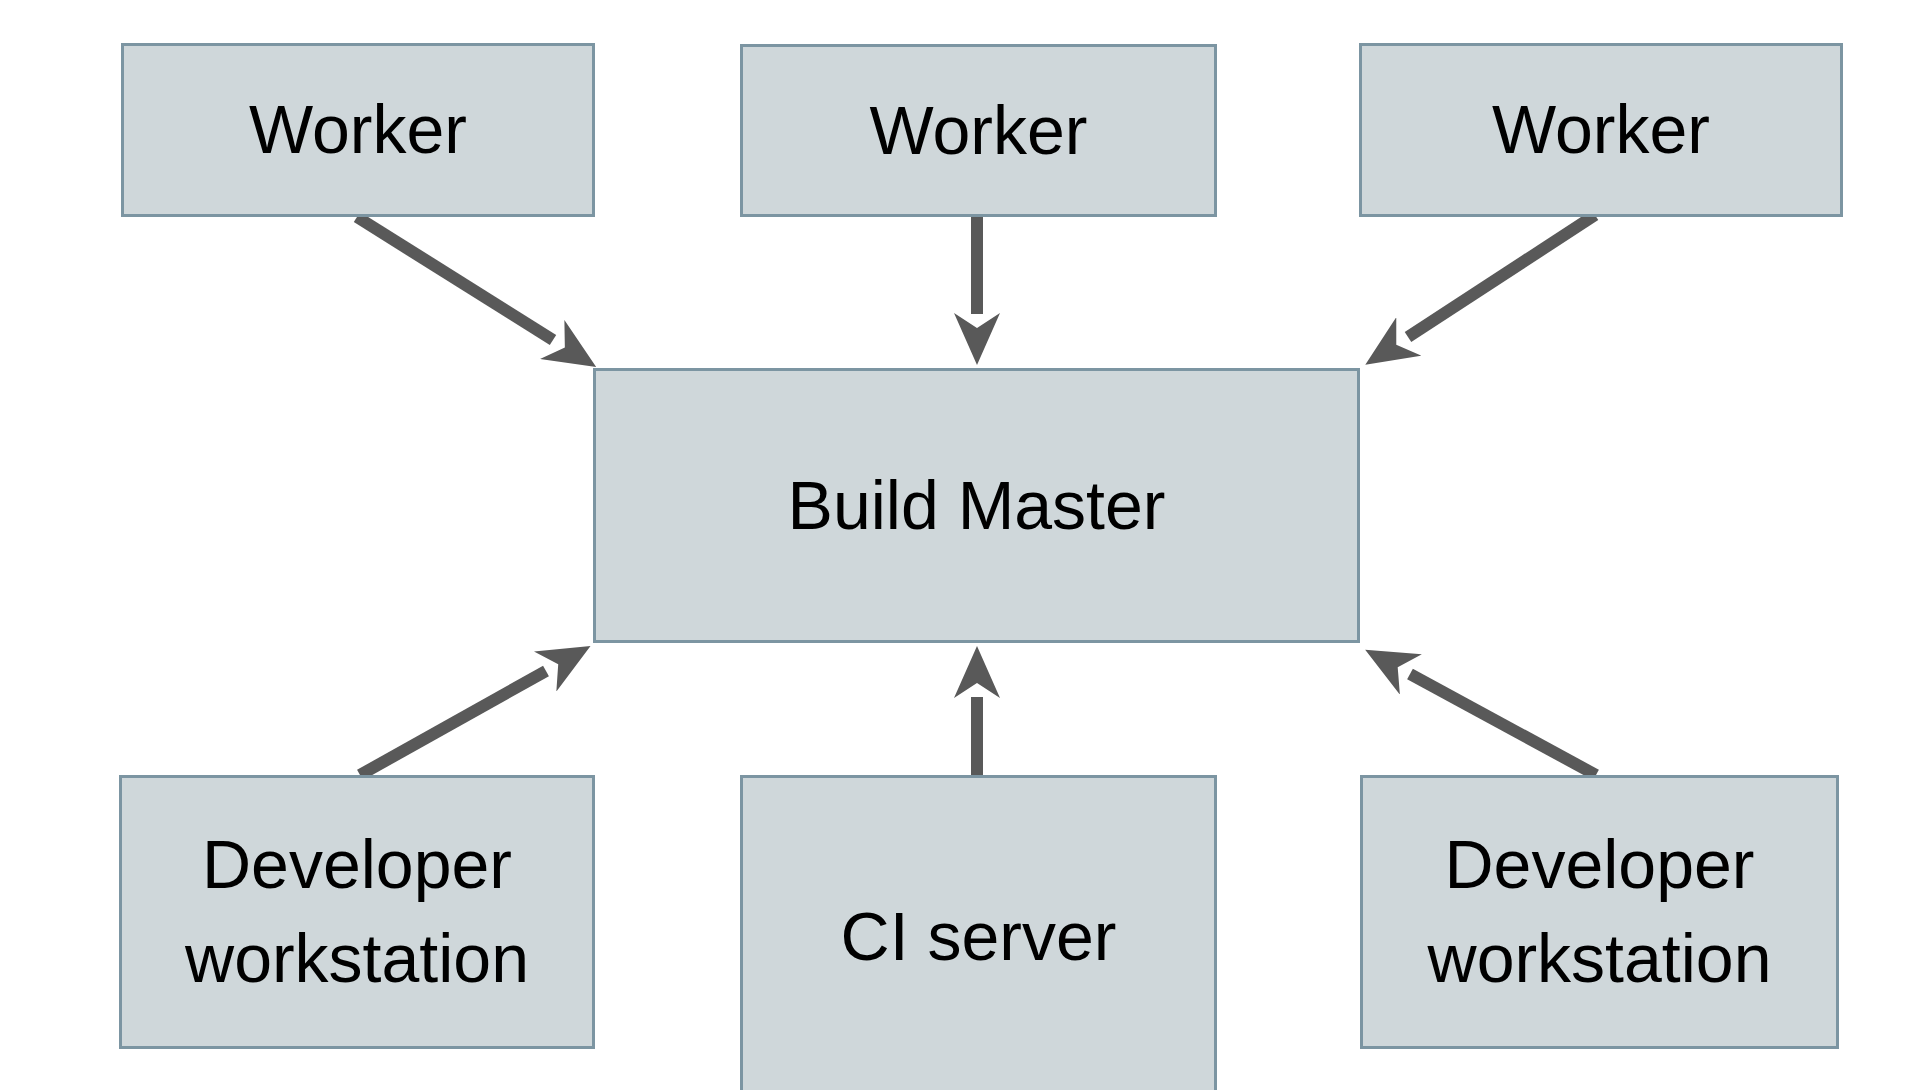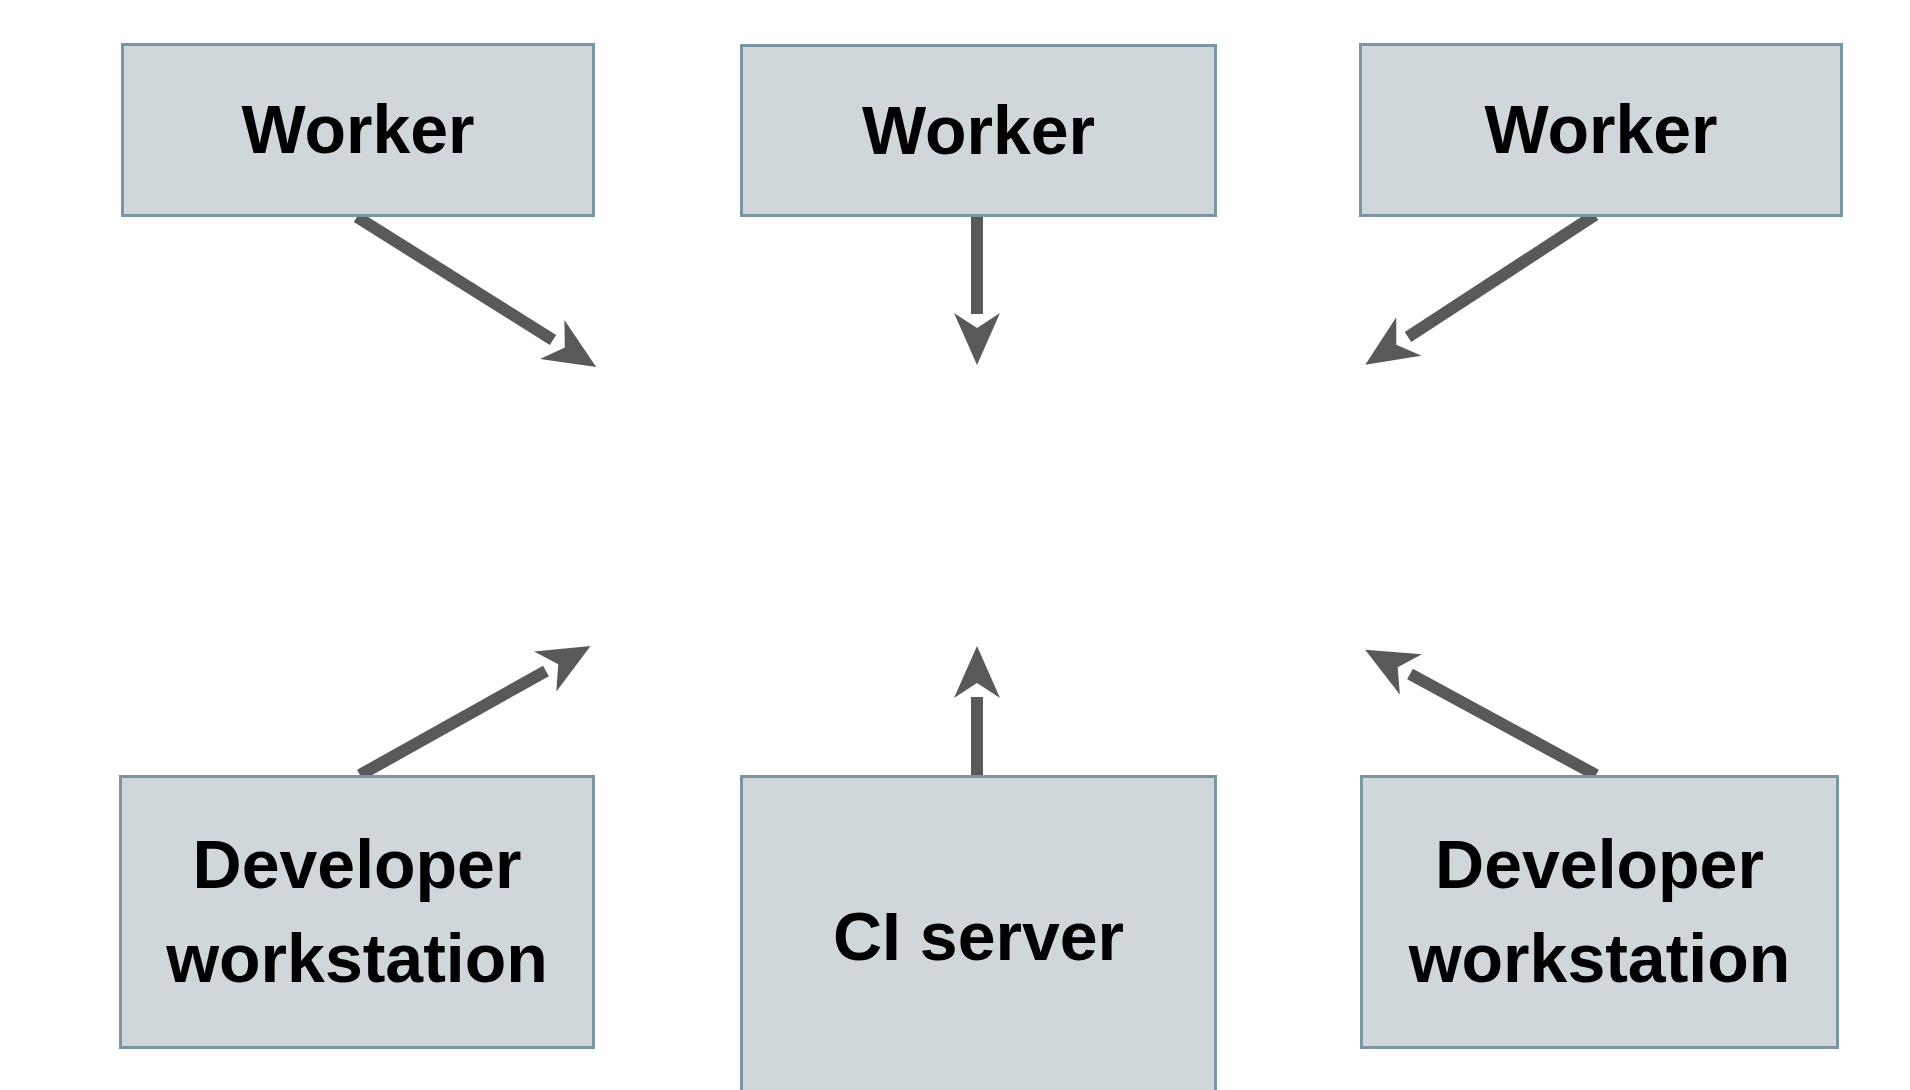--- a/index.html
+++ b/index.html
@@ -26,21 +26,20 @@
     background: var(--node-fill);
     border: 3px solid var(--node-border);
     display: flex;
     align-items: center;
     justify-content: center;
     text-align: center;
     color: var(--text);
     font-size: 68px;
     line-height: 1.38;
     padding: 0 12px;
-    font-weight: bold;
   }
   .node-worker-1     { left: 121px;  top: 43px;  width: 474px; height: 174px; }
   .node-worker-2     { left: 740px;  top: 44px;  width: 477px; height: 173px; }
   .node-worker-3     { left: 1359px; top: 43px;  width: 484px; height: 174px; }
   .node-build-master { left: 593px;  top: 368px; width: 767px; height: 275px; }
   .node-dev-left     { left: 119px;  top: 775px; width: 476px; height: 274px; }
   .node-ci-server    { left: 740px;  top: 775px; width: 477px; height: 324px; }
   .node-dev-right    { left: 1360px; top: 775px; width: 479px; height: 274px; }
 
   svg.edges {
@@ -82,20 +81,23 @@
   </div>
 
   <div class="node node-worker-2">
     <span>Worker</span>
   </div>
 
   <div class="node node-worker-3">
     <span>Worker</span>
   </div>
 
+  <div class="node node-build-master">
+    <span>Build Master</span>
+  </div>
 
   <div class="node node-dev-left">
     <span>Developer workstation</span>
   </div>
 
   <div class="node node-ci-server">
     <span>CI server</span>
   </div>
 
   <div class="node node-dev-right">

